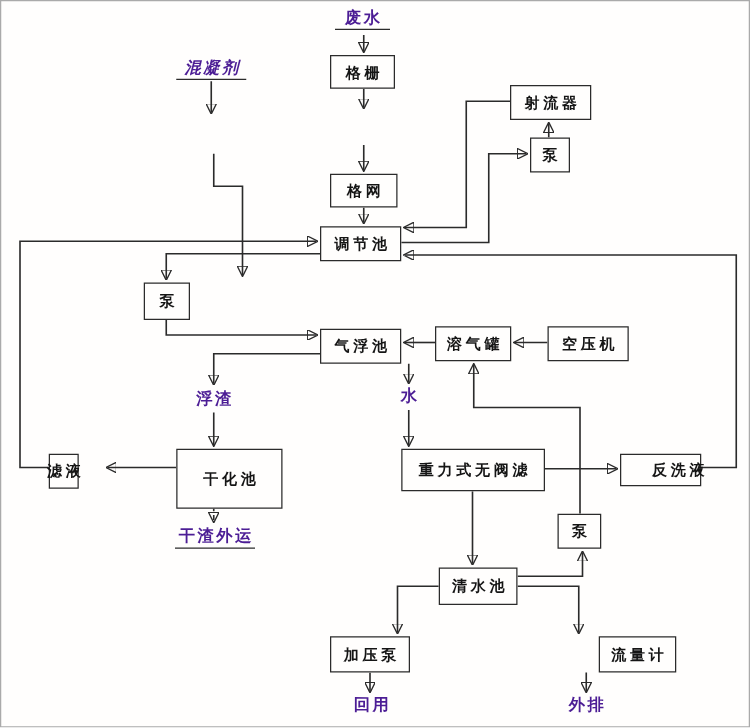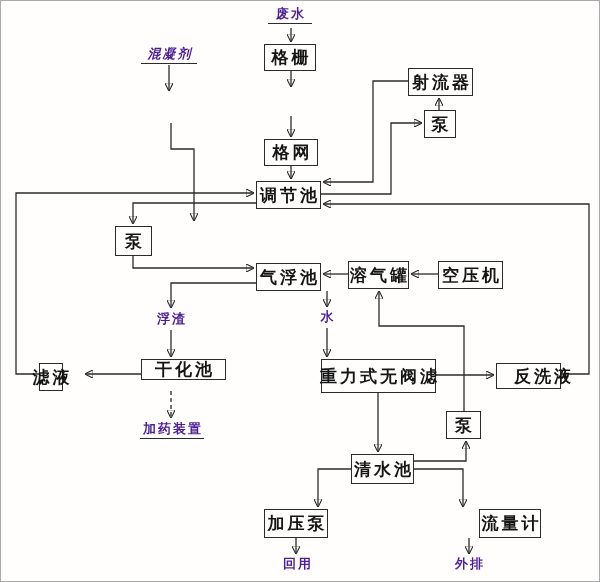--- a/index.html
+++ b/index.html
@@ -4,21 +4,21 @@
 <style>
   html,body{margin:0;padding:0;background:#fff;}
   .stage{
     position:relative;width:600px;height:582px;background:#fffefd;
     font-family:"Liberation Sans", sans-serif;
     border:1px solid #aaa;box-sizing:border-box;overflow:hidden;
   }
   .node{
     position:absolute;border:1.6px solid #2b2b2b;background:#fffefd;
     display:flex;align-items:center;justify-content:center;
-    font-size:17px;font-weight:bold;color:#151515;letter-spacing:3px;
+    font-size:12px;font-weight:bold;color:#151515;letter-spacing:3px;
     box-sizing:border-box;white-space:nowrap;line-height:1;
     text-indent:3px; 
     text-align:center;
   }
   .lbl{
     position:absolute;font-size:13px;font-weight:bold;color:#4c1d95;
     letter-spacing:2px;text-align:center;line-height:1;white-space:nowrap;
     box-sizing:border-box;text-indent:2px;
   }
   .u{border-bottom:1.6px solid #2b2b2b;padding-bottom:3px;}
@@ -65,35 +65,35 @@
     <path d="M413,468 L462,468 L462,505" marker-end="url(#arr)"></path>
     <path d="M468,537 L468,552" marker-end="url(#arr)"></path>
     <path d="M350,468 L317,468 L317,505" marker-end="url(#arr)"></path>
     <path d="M295,537 L295,552" marker-end="url(#arr)"></path>
   </svg>
 
   <div class="lbl u" style="left:267px;top:6px;width:44px;">废水</div>
   <div class="lbl u" style="left:140px;top:46px;width:56px;font-style:italic;">混凝剂</div>
   <div class="lbl" style="left:150px;top:311px;width:40px;">浮渣</div>
   <div class="lbl" style="left:317px;top:309px;width:18px;">水</div>
-  <div class="lbl u" style="left:139px;top:421px;width:64px;">加药装置</div>
+  <div class="lbl u" style="left:139px;top:421px;width:64px;">干渣外运</div>
   <div class="lbl" style="left:277px;top:556px;width:38px;">回用</div>
   <div class="lbl" style="left:449px;top:556px;width:38px;">外排</div>
 
   <div class="node" style="left:263px;top:43px;width:52px;height:27px;">格栅</div>
   <div class="node" style="left:263px;top:138px;width:54px;height:27px;">格网</div>
   <div class="node" style="left:255px;top:180px;width:65px;height:28px;">调节池</div>
   <div class="node" style="left:407px;top:67px;width:65px;height:28px;">射流器</div>
   <div class="node" style="left:423px;top:109px;width:32px;height:28px;">泵</div>
   <div class="node" style="left:114px;top:225px;width:37px;height:30px;">泵</div>
   <div class="node" style="left:255px;top:262px;width:65px;height:28px;">气浮池</div>
   <div class="node" style="left:347px;top:260px;width:61px;height:28px;">溶气罐</div>
   <div class="node" style="left:437px;top:260px;width:65px;height:28px;">空压机</div>
   <div class="node" style="left:38px;top:362px;width:24px;height:28px;">滤液</div>
-  <div class="node" style="left:140px;top:358px;width:85px;height:21px;">干化池</div>
+  <div class="node" style="left:140px;top:358px;width:85px;height:48px;">干化池</div>
   <div class="node" style="left:320px;top:358px;width:115px;height:34px;">重力式无阀滤</div>
   <div class="node" style="left:495px;top:362px;width:65px;height:26px;padding-left:28px;">反洗液</div>
   <div class="node" style="left:445px;top:410px;width:35px;height:28px;">泵</div>
   <div class="node" style="left:350px;top:453px;width:63px;height:30px;">清水池</div>
   <div class="node" style="left:263px;top:508px;width:64px;height:29px;">加压泵</div>
   <div class="node" style="left:438px;top:508px;width:62px;height:29px;margin-left:40px;">流量计</div>
 
 </div>
 
 </body></html>

